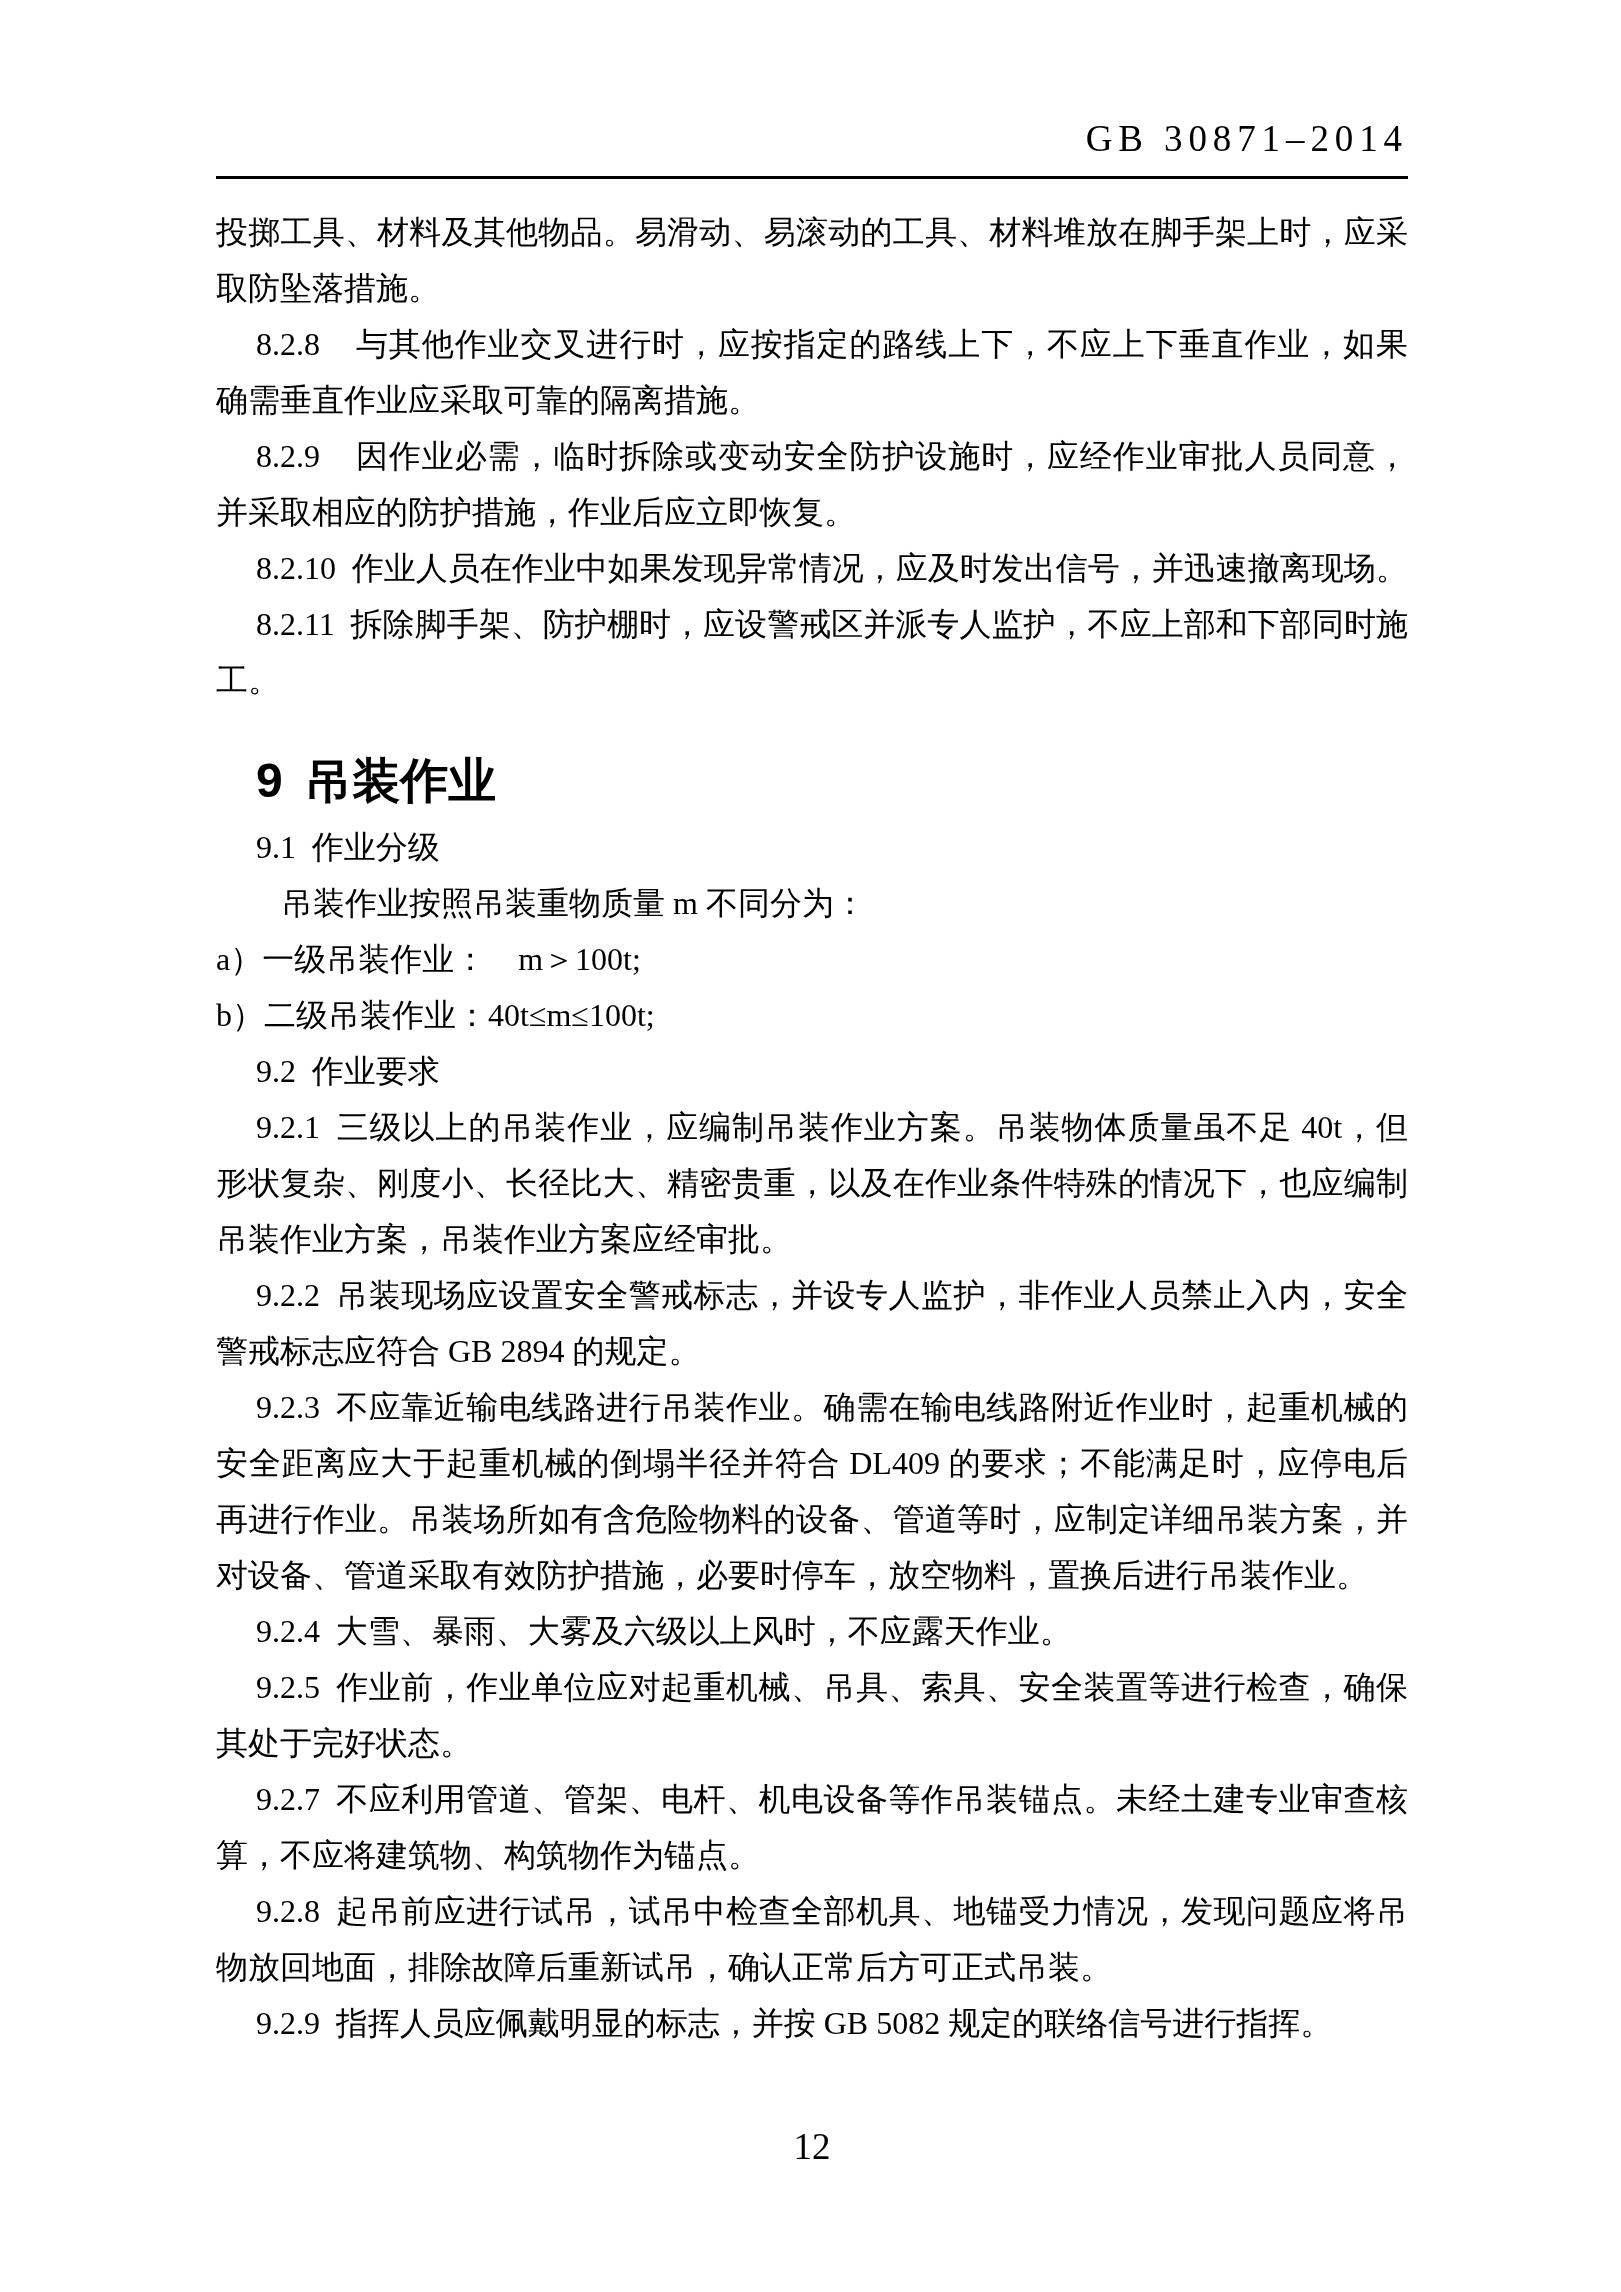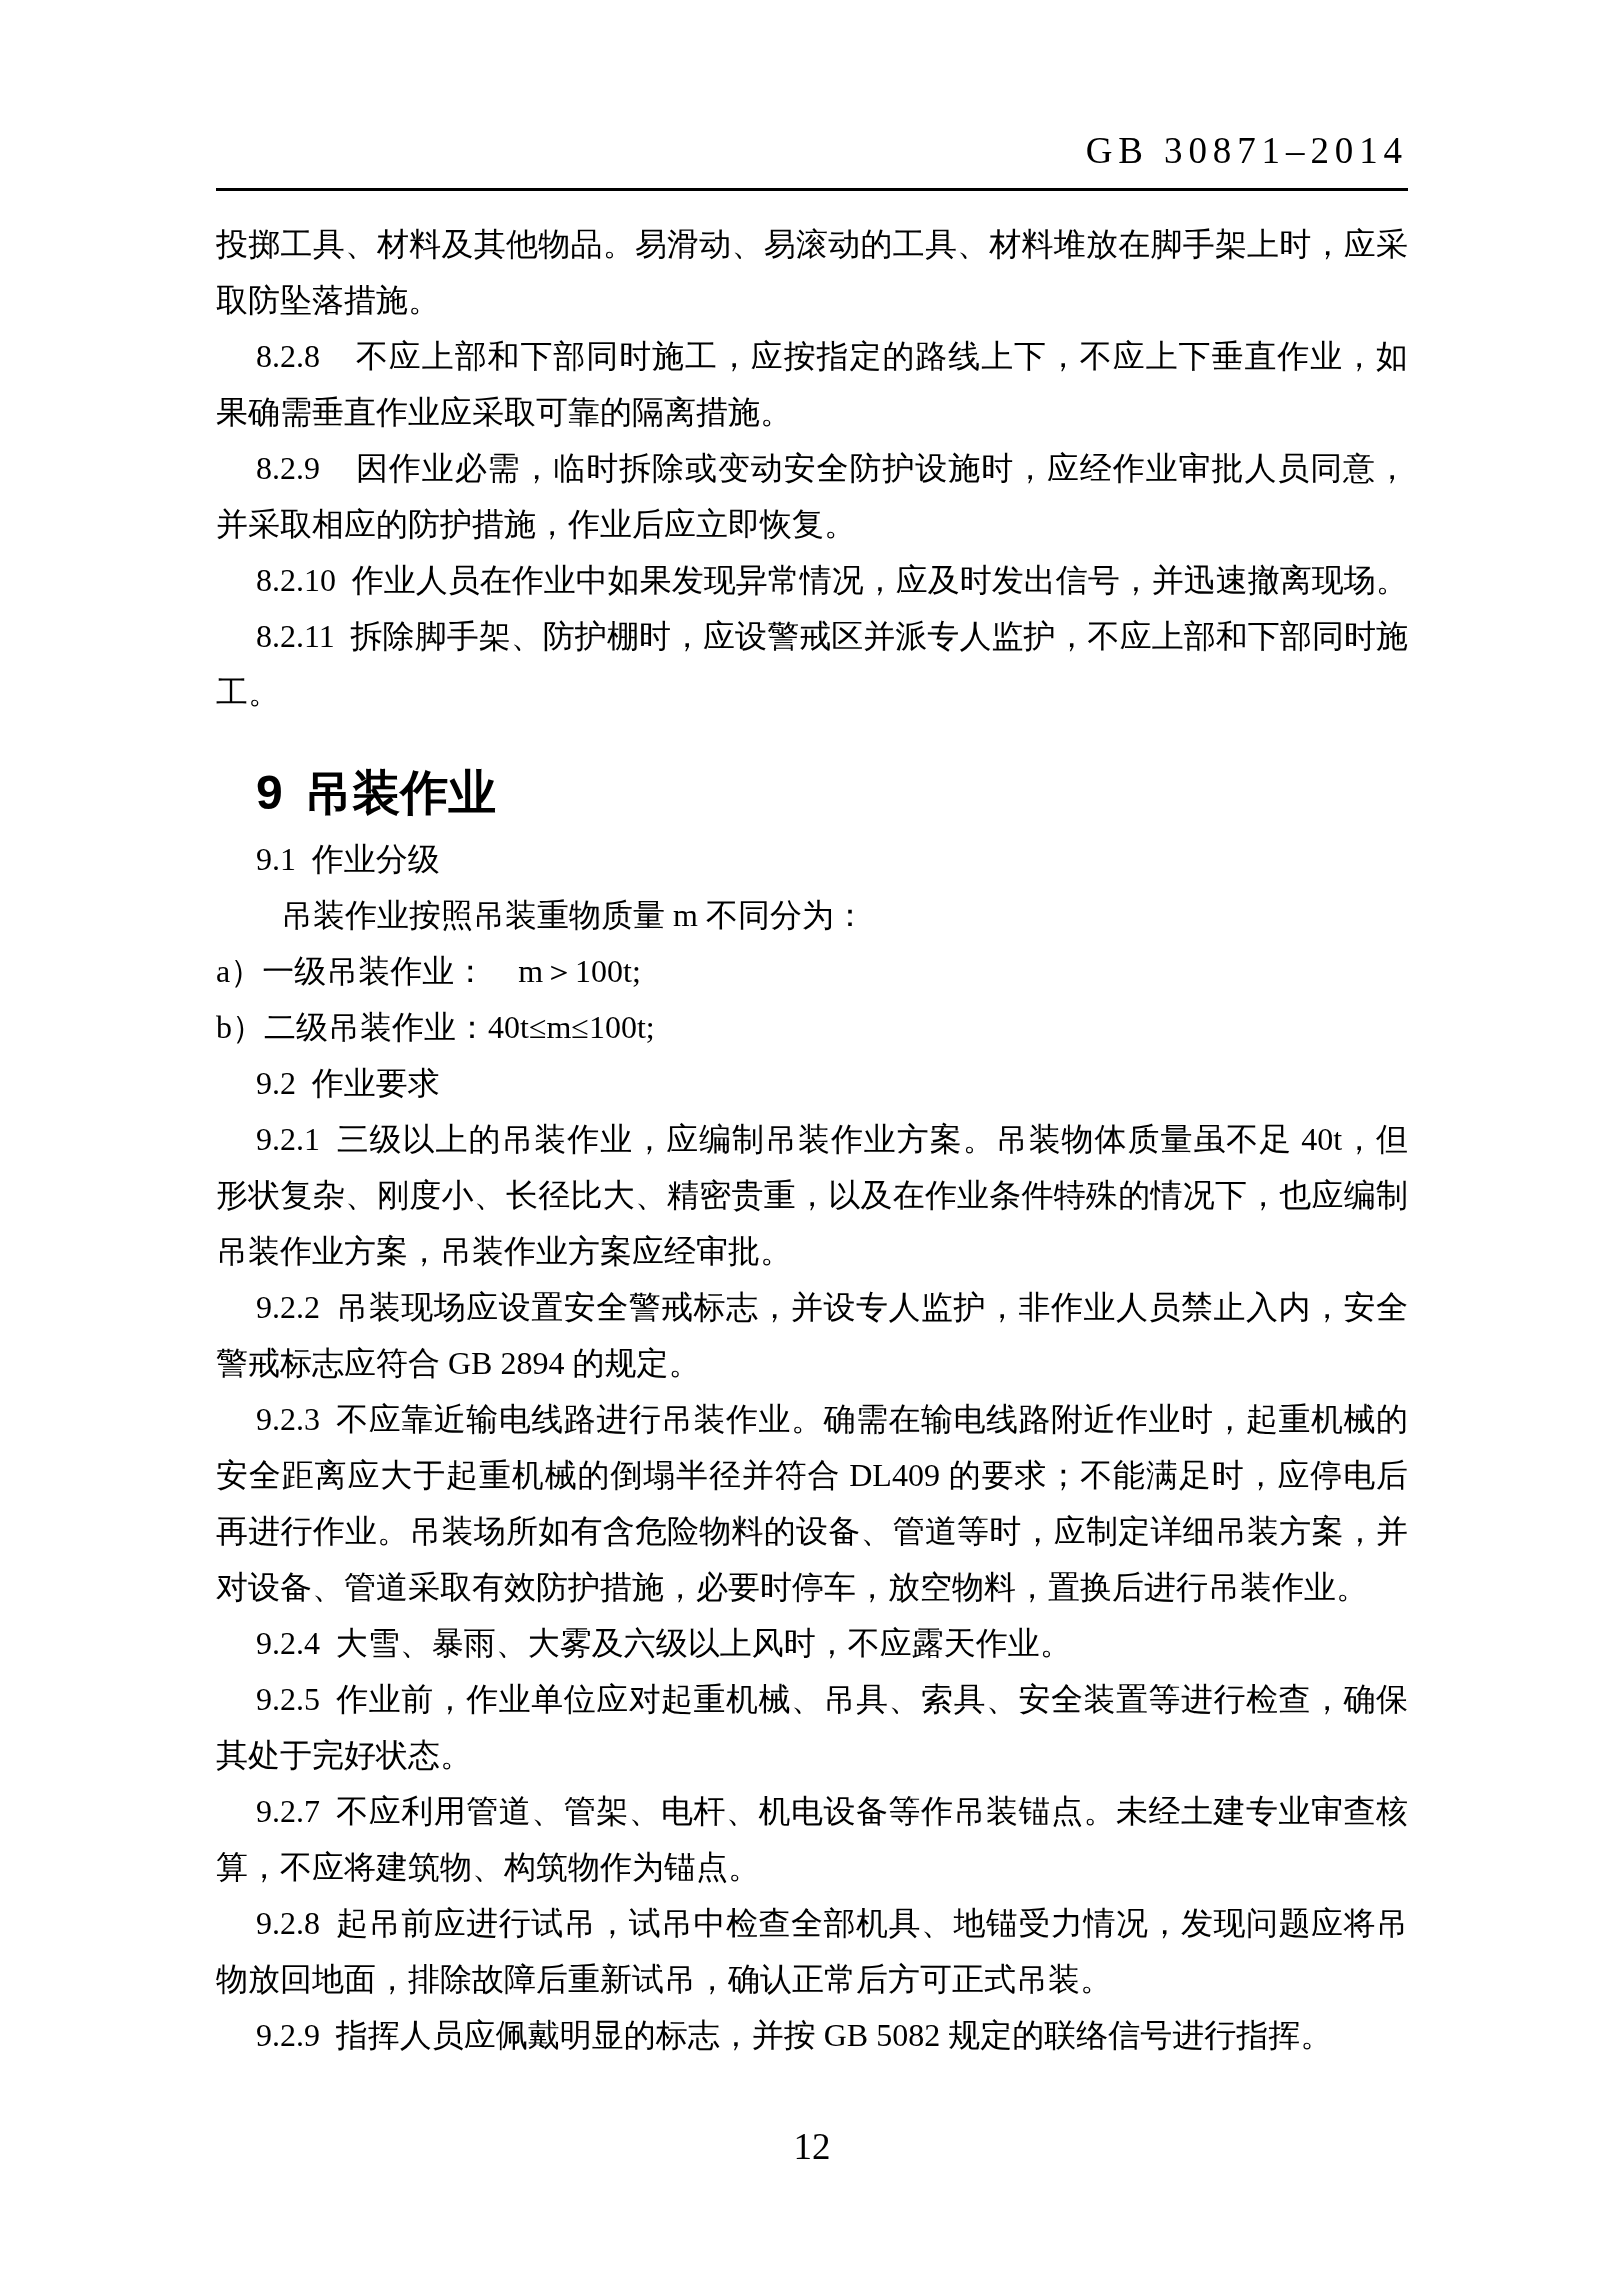--- a/index.html
+++ b/index.html
@@ -8,21 +8,21 @@
     width: 1621px;
     height: 2293px;
     background: #ffffff;
     color: #000000;
     font-family: "Liberation Serif", "DejaVu Serif", serif;
     overflow: hidden;
   }
   .content {
     position: absolute;
     left: 216px;
-    top: 16px;
+    top: 4px;
     width: 1192px;
   }
   .page-header {
     padding-top: 114px;
     padding-bottom: 9.8px;
     text-align: right;
     border-bottom: 3.9px solid #000000;
     line-height: 41px;
   }
   .std-no {
@@ -64,21 +64,21 @@
 </head>
 <body>
 
 <div class="page">
   <div class="content">
     <header class="page-header">
       <span class="std-no">GB 30871–2014</span>
     </header>
     <main class="body-text" id="doc-body">
         <p class="body-para"><span>投掷工具、材料及其他物品。易滑动、易滚动的工具、材料堆放在脚手架上时，应采取防坠落措施。</span></p>
-        <p class="body-para"><span class="num wide">8.2.8</span><span>不应上部和下部同时施工，应按指定的路线上下，不应上下垂直作业，如果确需垂直作业应采取可靠的隔离措施。</span></p>
+        <p class="body-para"><span class="num wide">8.2.8</span><span>与其他作业交叉进行时，应按指定的路线上下，不应上下垂直作业，如果确需垂直作业应采取可靠的隔离措施。</span></p>
         <p class="body-para"><span class="num wide">8.2.9</span><span>因作业必需，临时拆除或变动安全防护设施时，应经作业审批人员同意，并采取相应的防护措施，作业后应立即恢复。</span></p>
         <p class="body-para"><span class="num">8.2.10</span><span>作业人员在作业中如果发现异常情况，应及时发出信号，并迅速撤离现场。</span></p>
         <p class="body-para"><span class="num">8.2.11</span><span>拆除脚手架、防护棚时，应设警戒区并派专人监护，不应上部和下部同时施工。</span></p>
         <p class="chapter"><span class="num">9</span><span>吊装作业</span></p>
         <p class="clause"><span class="num">9.1</span><span>作业分级</span></p>
         <p class="intro"><span>吊装作业按照吊装重物质量 m 不同分为：</span></p>
         <p class="list-item"><span>a）一级吊装作业：　m＞100t;</span></p>
         <p class="list-item"><span>b）二级吊装作业：40t≤m≤100t;</span></p>
         <p class="clause"><span class="num">9.2</span><span>作业要求</span></p>
         <p class="body-para"><span class="num">9.2.1</span><span>三级以上的吊装作业，应编制吊装作业方案。吊装物体质量虽不足 40t，但形状复杂、刚度小、长径比大、精密贵重，以及在作业条件特殊的情况下，也应编制吊装作业方案，吊装作业方案应经审批。</span></p>

